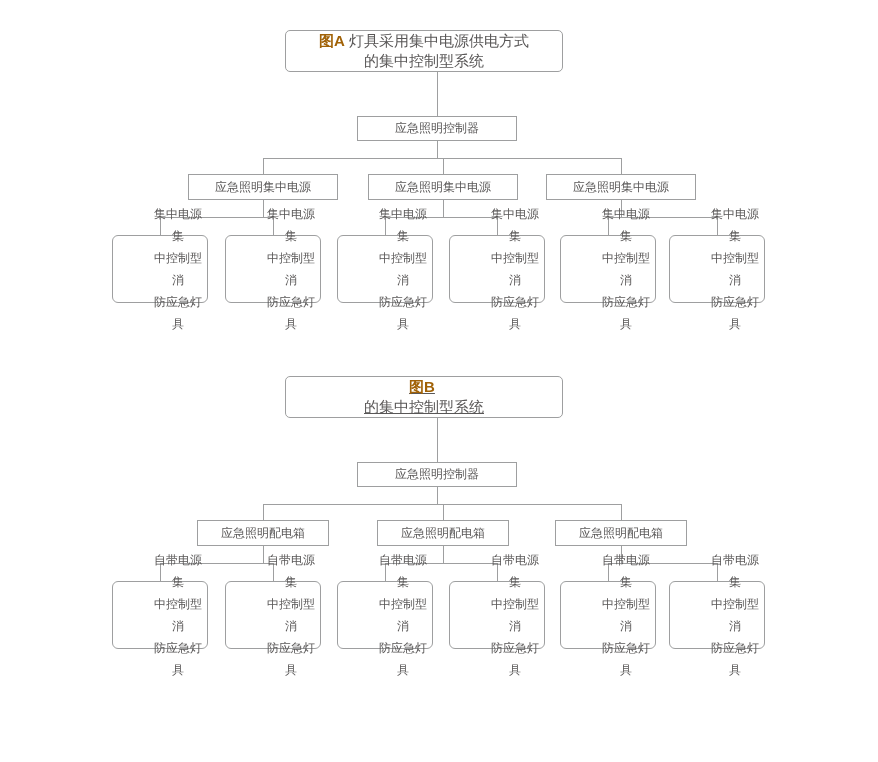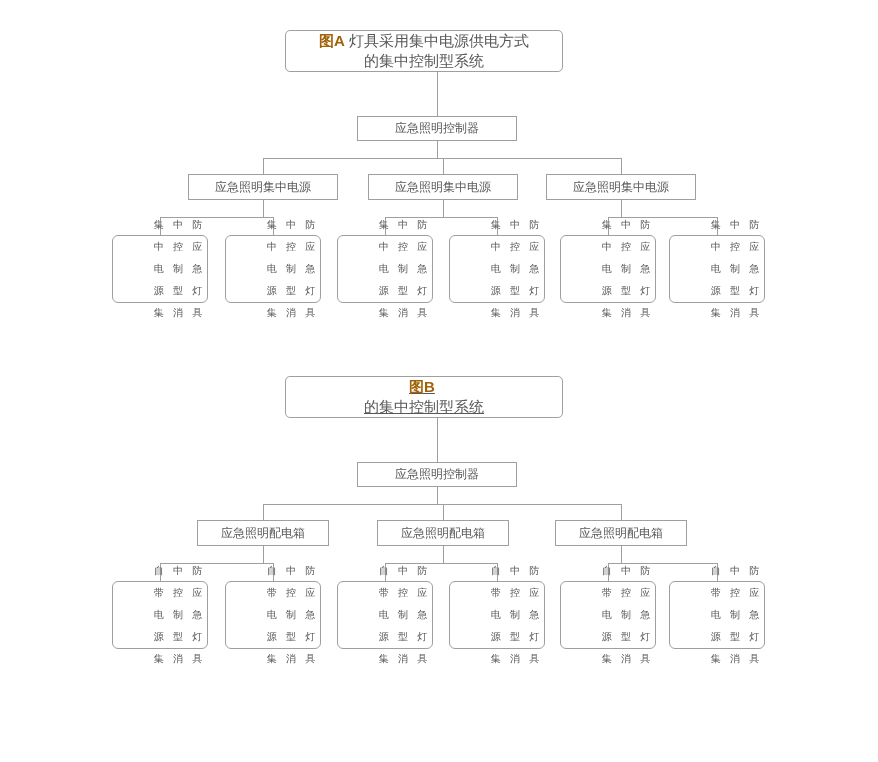--- a/index.html
+++ b/index.html
@@ -48,23 +48,23 @@
     color: #a16207;
     font-weight: bold;
     margin-right: 4px;
   }
   .node-box {
     border-radius: 0;
     font-size: 12px;
   }
   .leaf-box {
     border-radius: 6px;
-    font-size: 10px;
+    font-size: 12px;
     line-height: 22px;
-    flex-direction: row;
+    flex-direction: column;
     padding-left: 36px;
   }
   .leaf-box span { display: block; }
 </style>
 </head>
 <body>
 
 <div class="canvas">
 
   <svg class="connectors" viewBox="0 0 878 762" shape-rendering="crispEdges">

